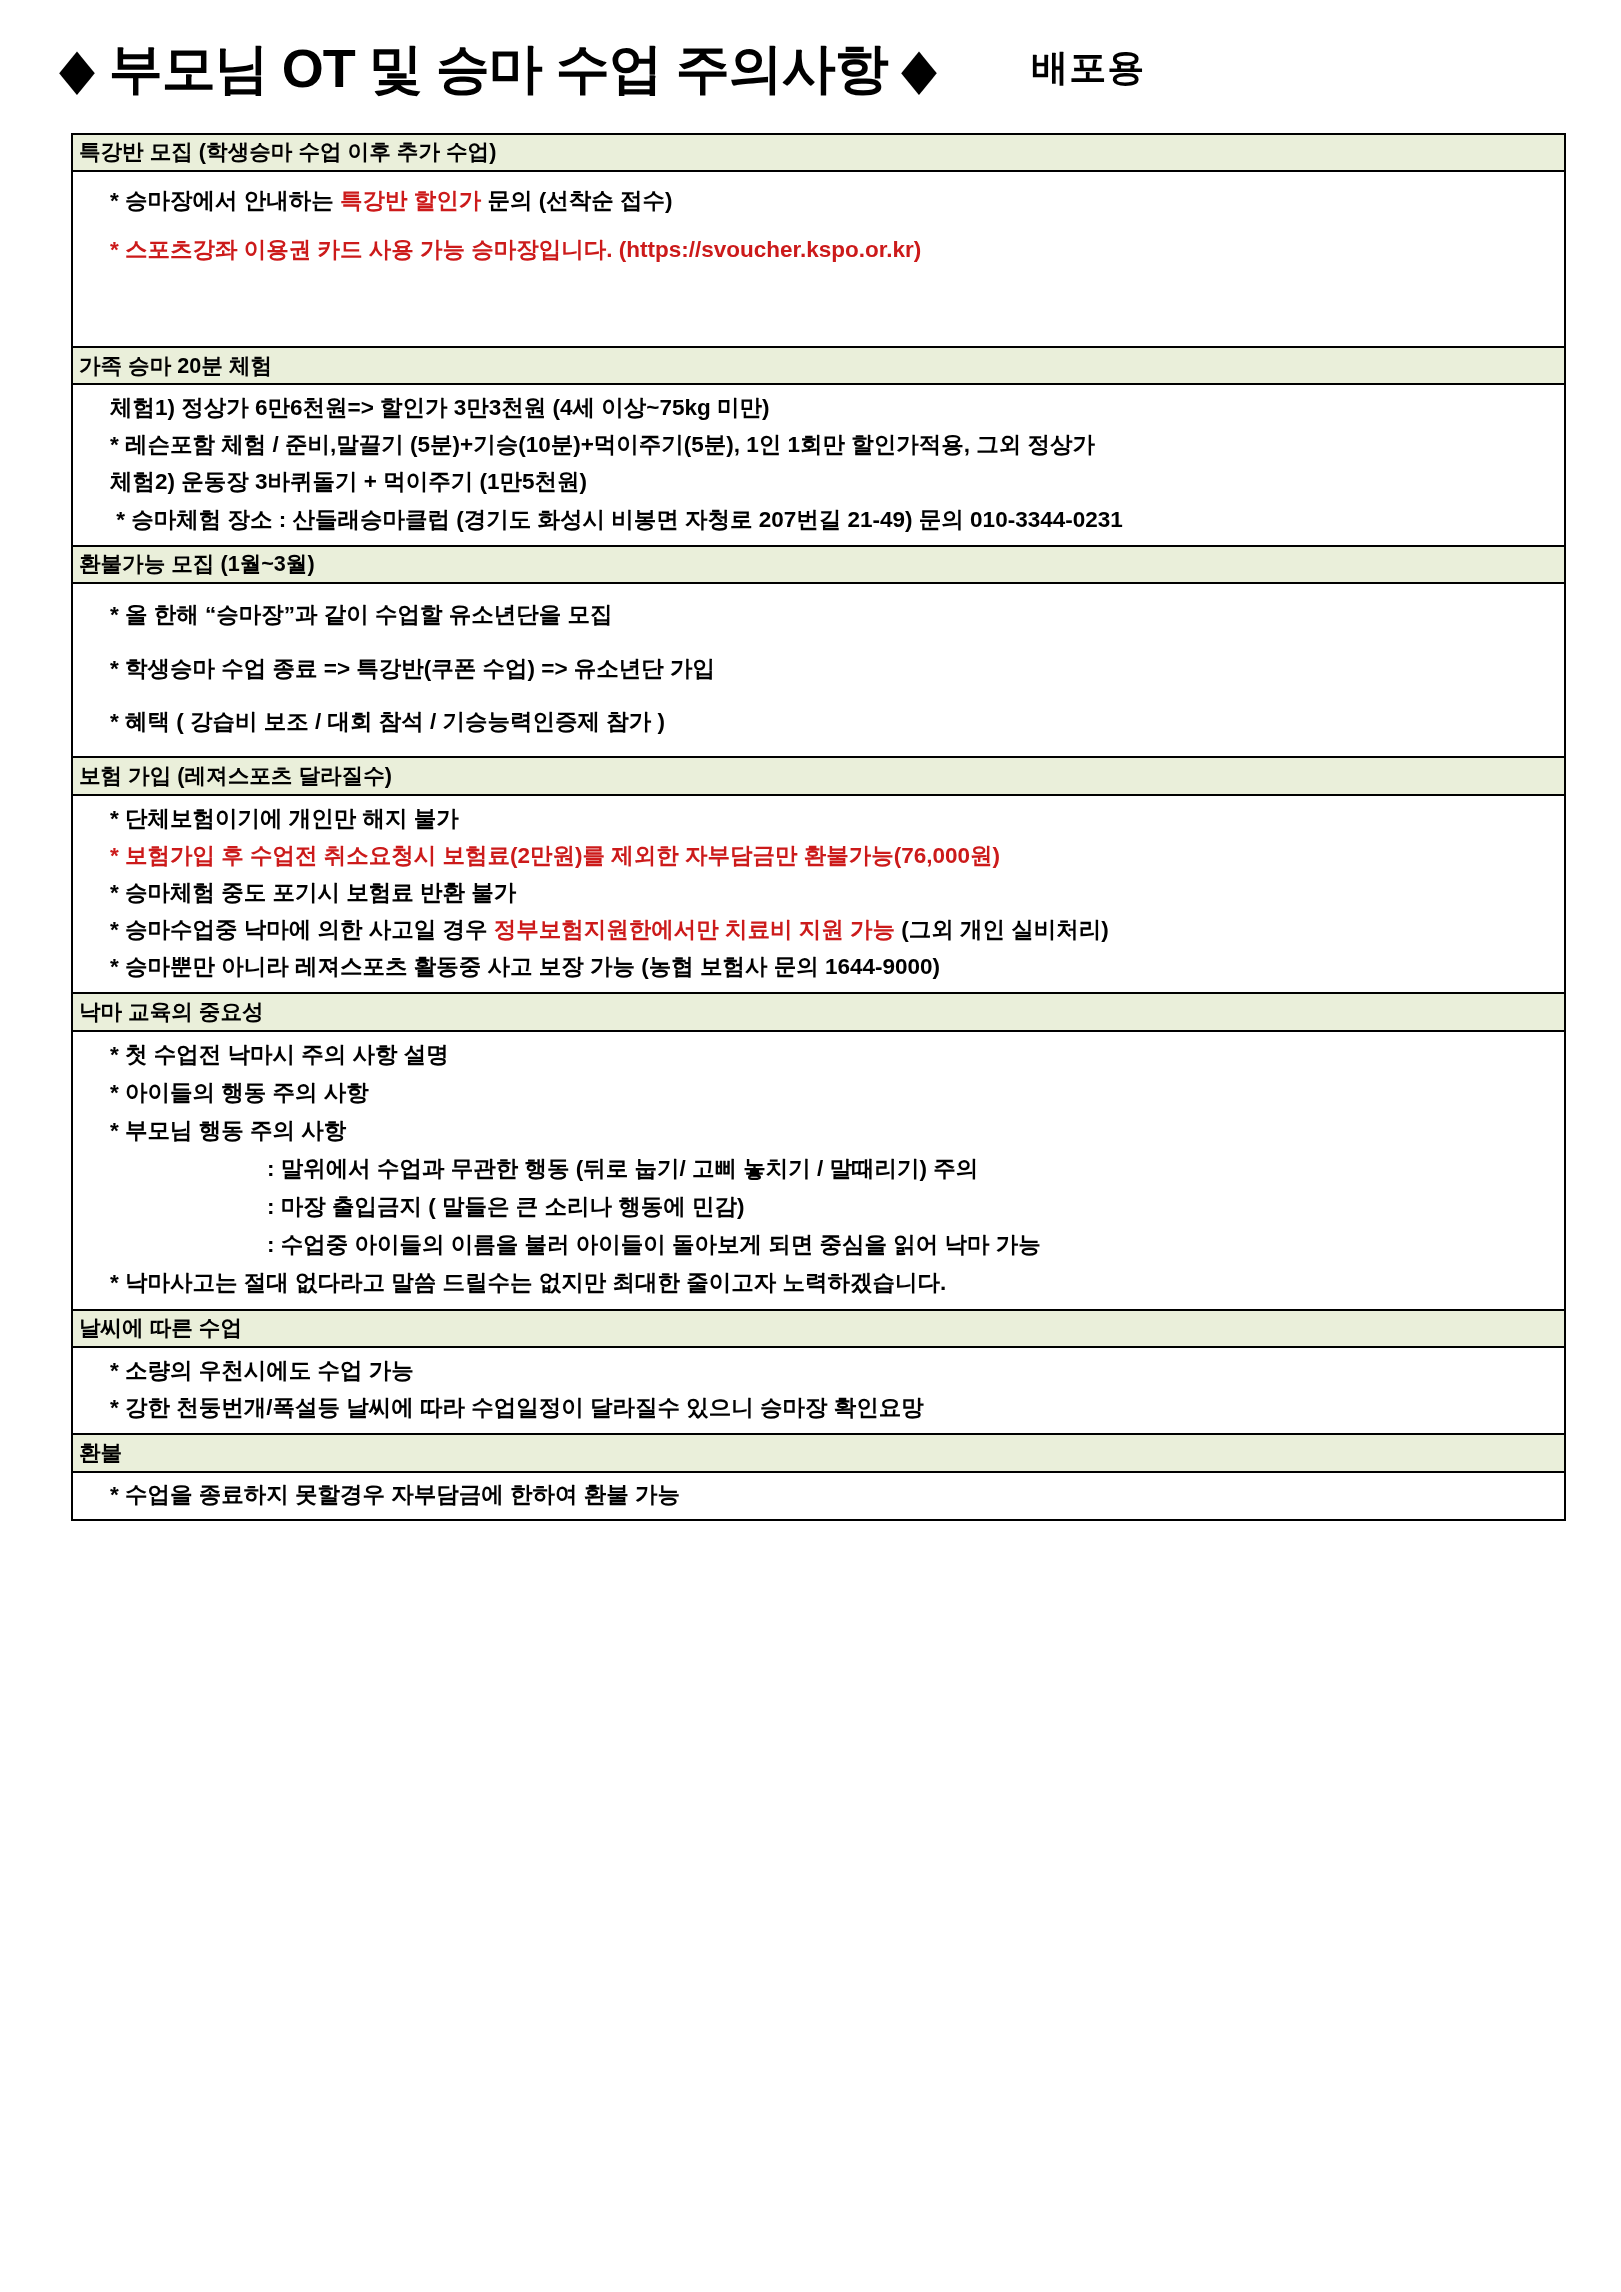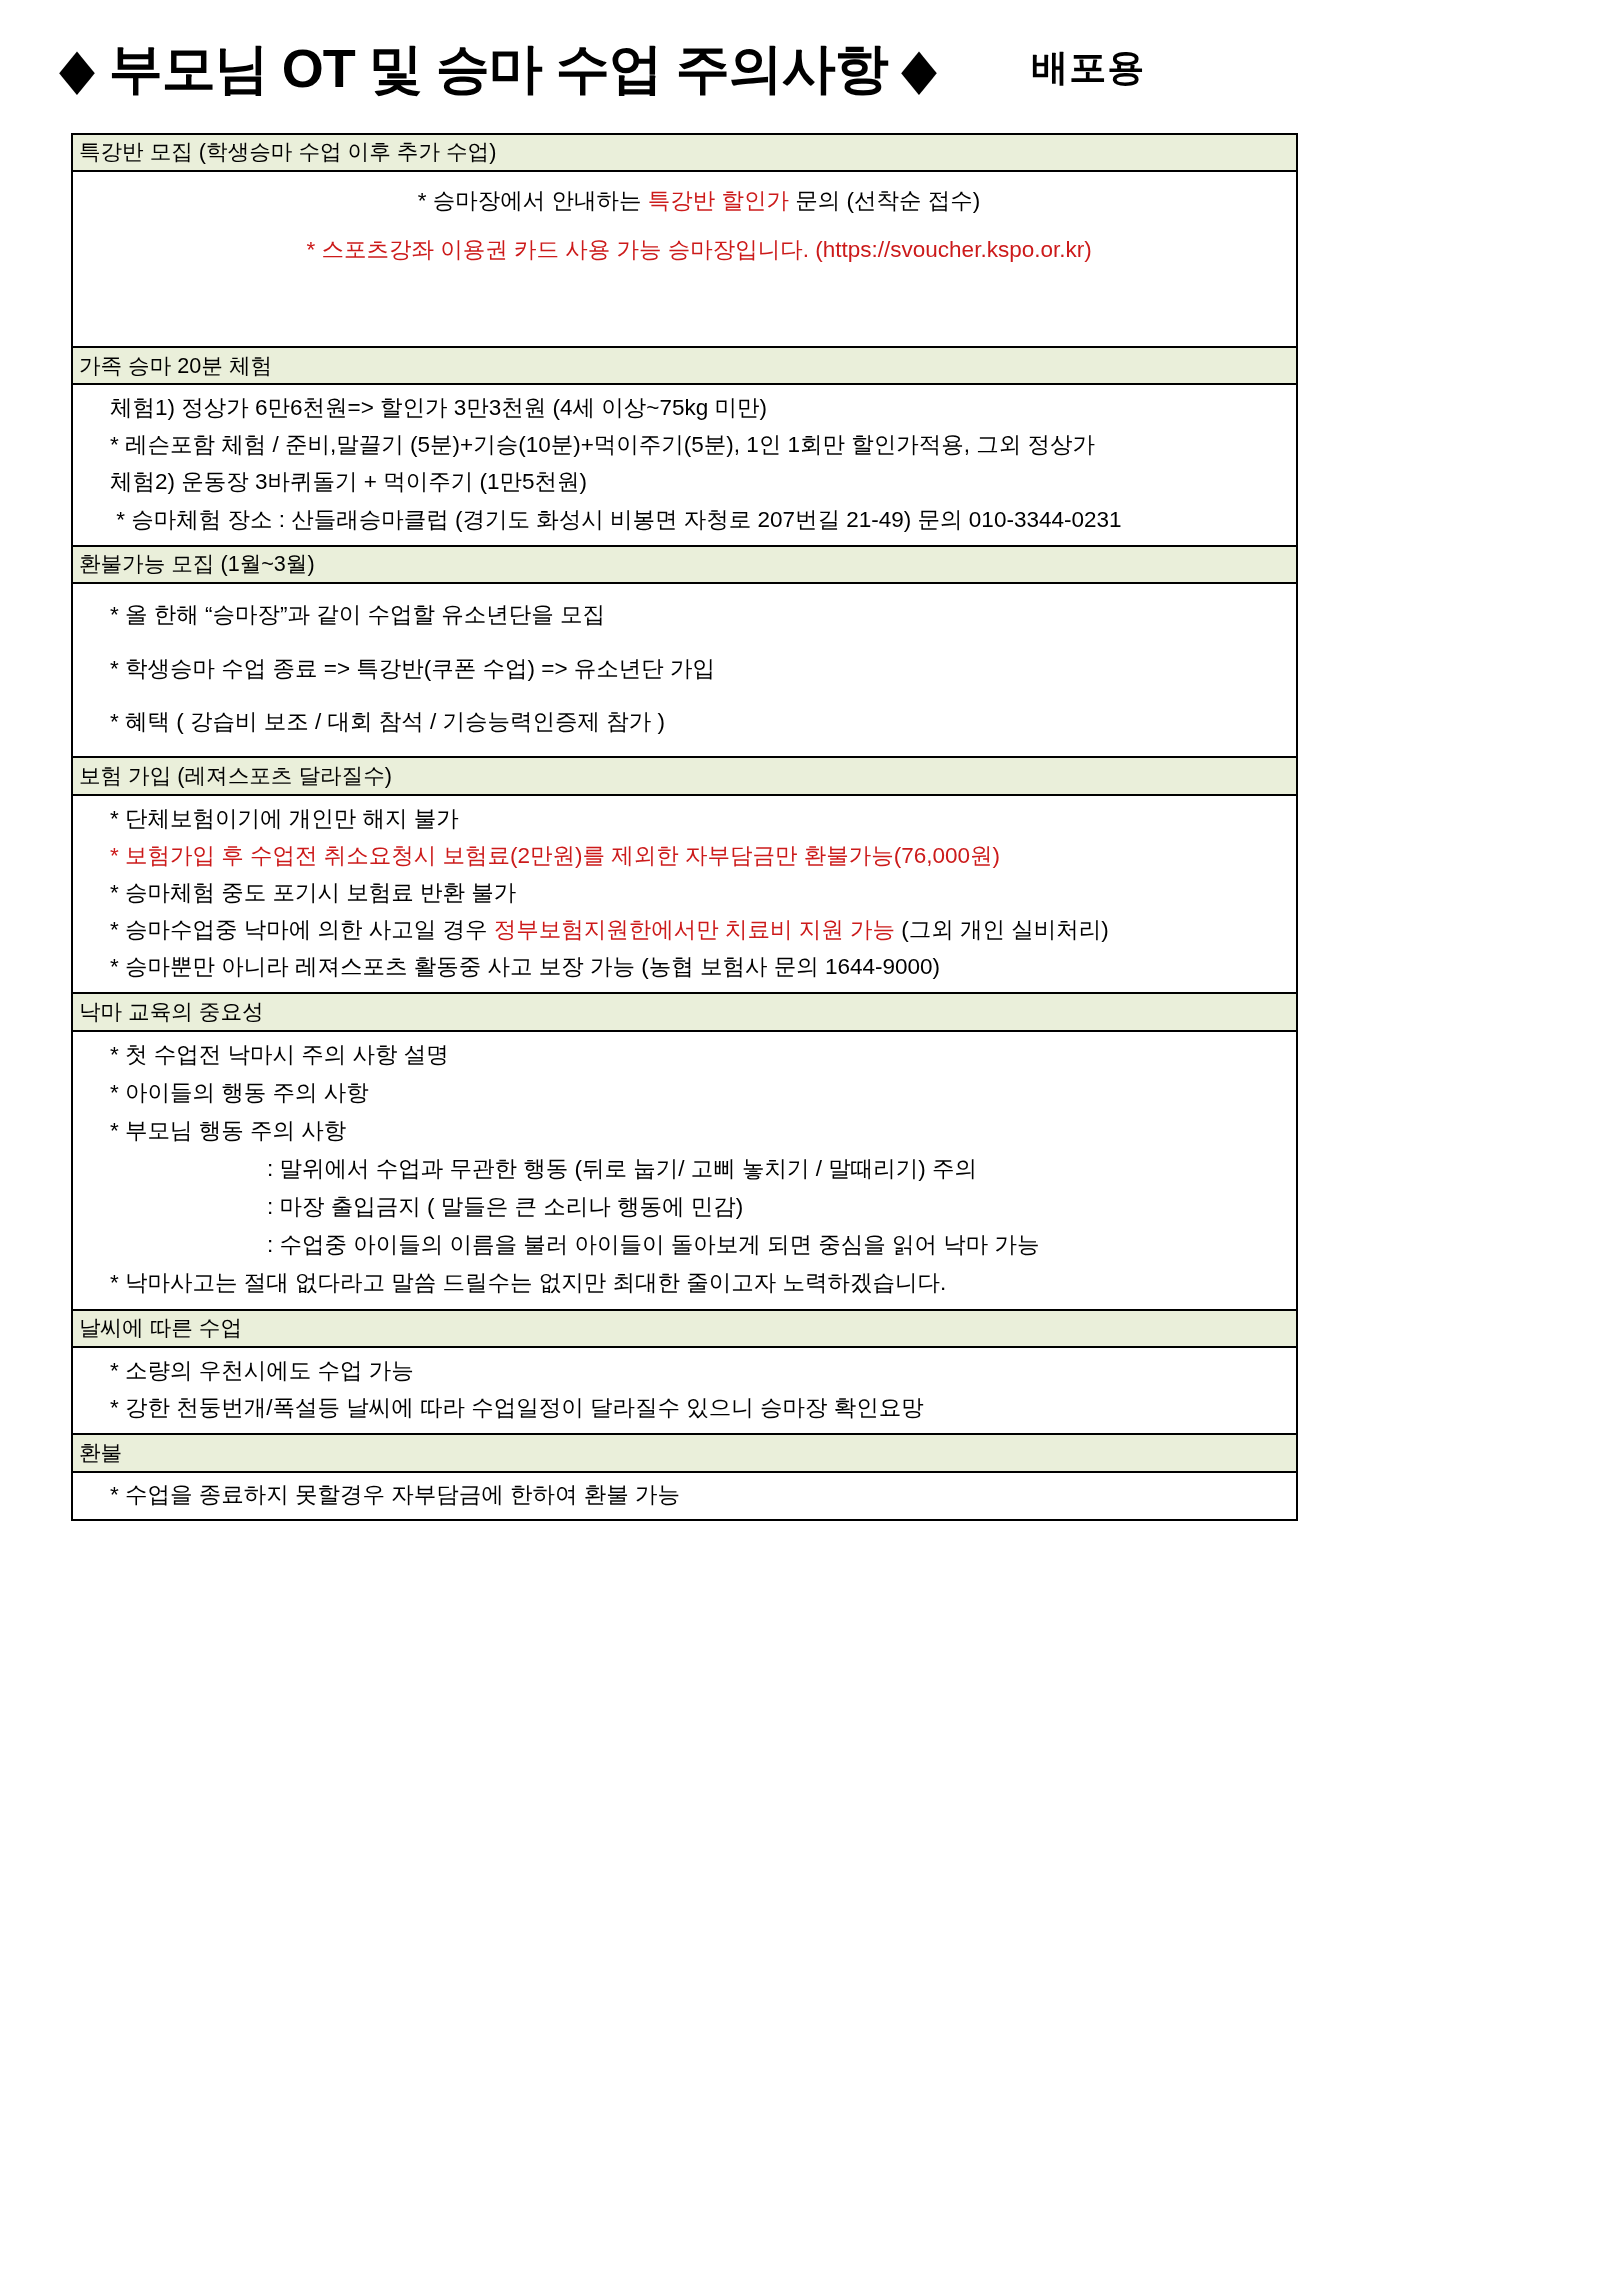--- a/index.html
+++ b/index.html
@@ -21,42 +21,43 @@
     margin:29px 0 0 55px;height:78px;
   }
   .diamond{font-size:57px;line-height:1;transform:scaleX(.82);}
   .page-title{
     font-size:54px;font-weight:800;line-height:1;
     letter-spacing:-1px;margin:0 9.8px;white-space:nowrap;
   }
   .badge{font-size:37px;font-weight:800;margin-left:90px;letter-spacing:1px;}
   
   .notice-table{
-    margin:25.5px 0 0 71px;width:1227px;
+    margin:25.5px 0 0 71px;width:1495px;
     border:2.9px solid var(--border);
     background:#ffffff;
+    font-weight:bold;
   }
   .section + .section{border-top:2.9px solid var(--border);}
   .section-header{
     background:var(--header-bg);
     border-bottom:2.9px solid var(--border);
     font-size:21.6px;line-height:1.25;
     padding:4.9px 7.8px 3.9px 5.9px;
   }
   .section-body{padding:4.9px 0 5.9px 0;}
   .line{
     font-size:22.5px;line-height:1.08;
     padding:5.9px 7.8px 6.9px 0;
     white-space:pre-wrap;
   }
   .indent-1{padding-left:37px;}
   .indent-2{padding-left:194px;}
   .seg.red{color:var(--red);}
   
-  .section:nth-of-type(1) .line{padding-top:11.8px;padding-bottom:12.7px;text-align:center;}
+  .section:nth-of-type(1) .line{padding-top:11.8px;padding-bottom:12.7px;}
   .section:nth-of-type(1) .section-body{padding-bottom:71px;}
   .section:nth-of-type(3) .line{padding-top:13.7px;padding-bottom:15.7px;}
   .section:nth-of-type(5) .line{padding-top:5.9px;padding-bottom:7.8px;}
   .section:nth-of-type(7) .section-body{padding:3.9px 0 4.9px 0;}
 </style>
 </head>
 <body>
 
 <div class="title-row">
   <span class="diamond">◆</span>

